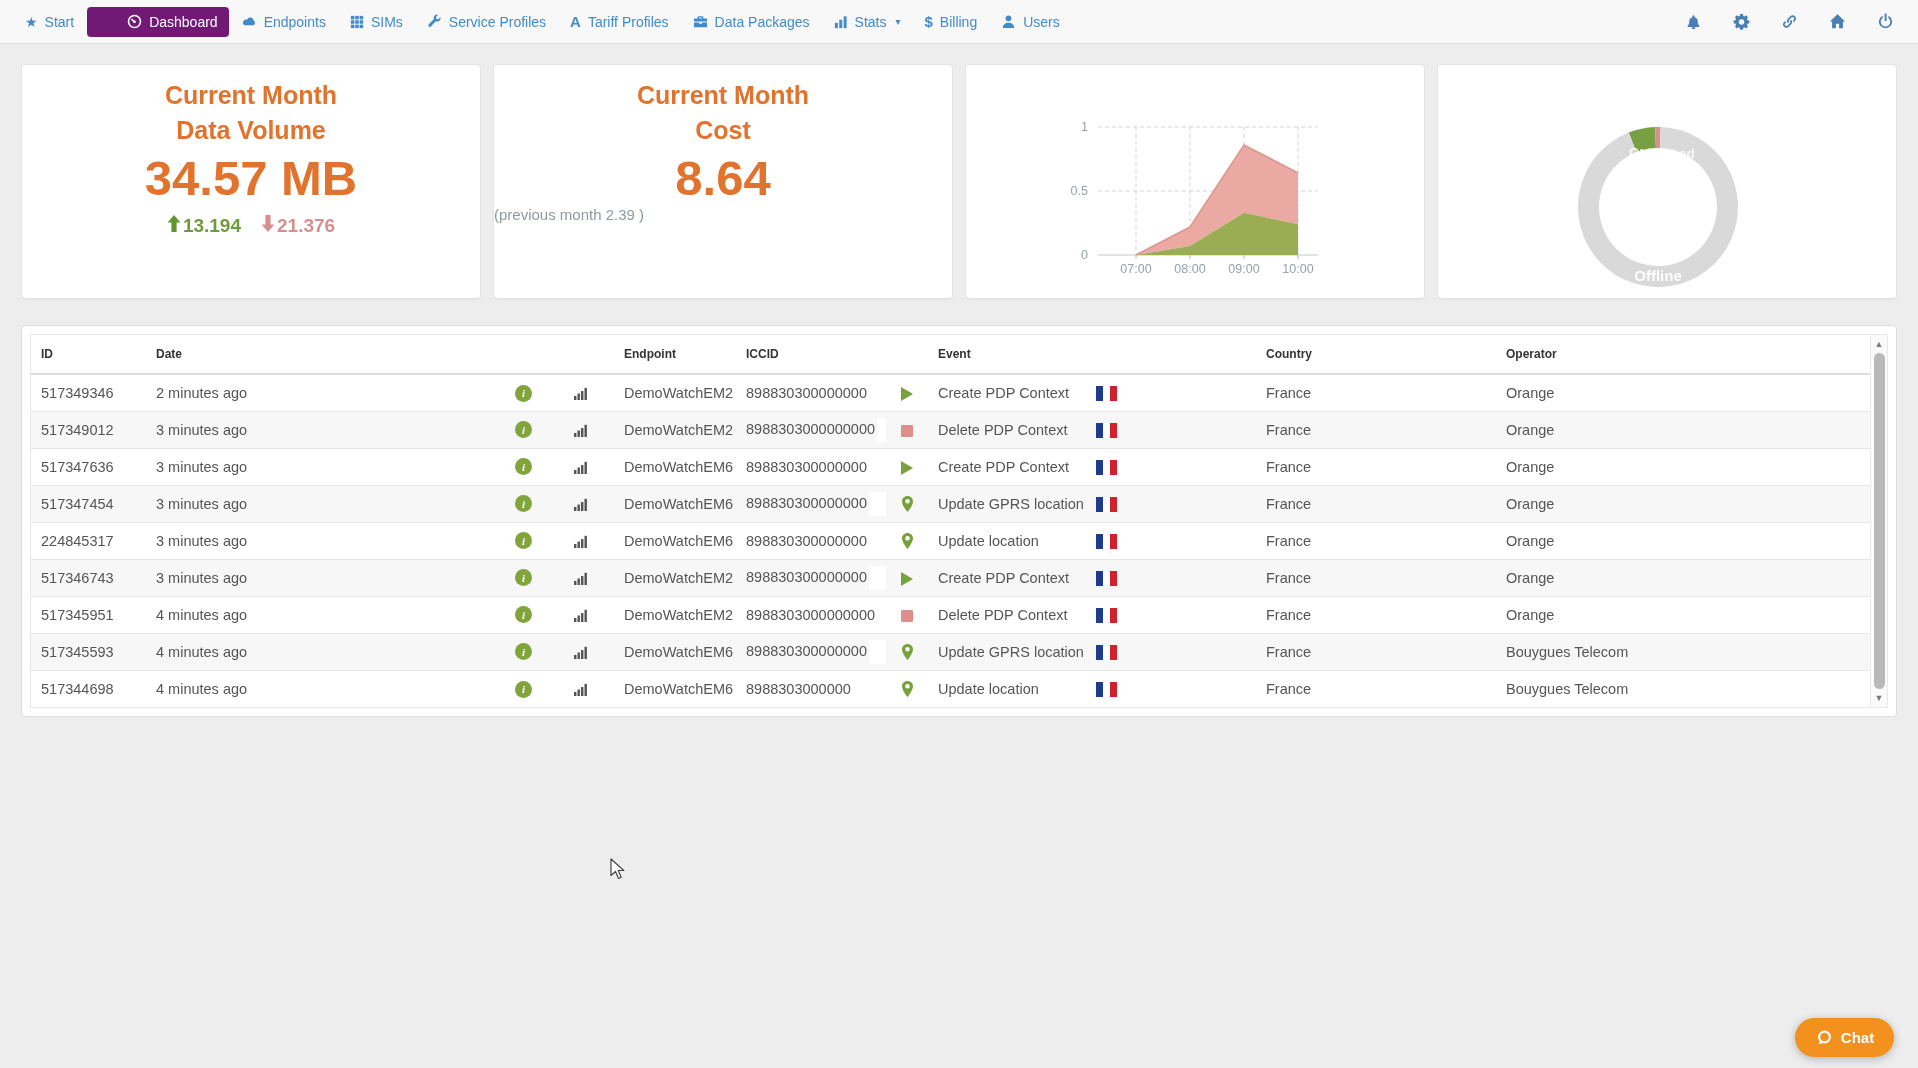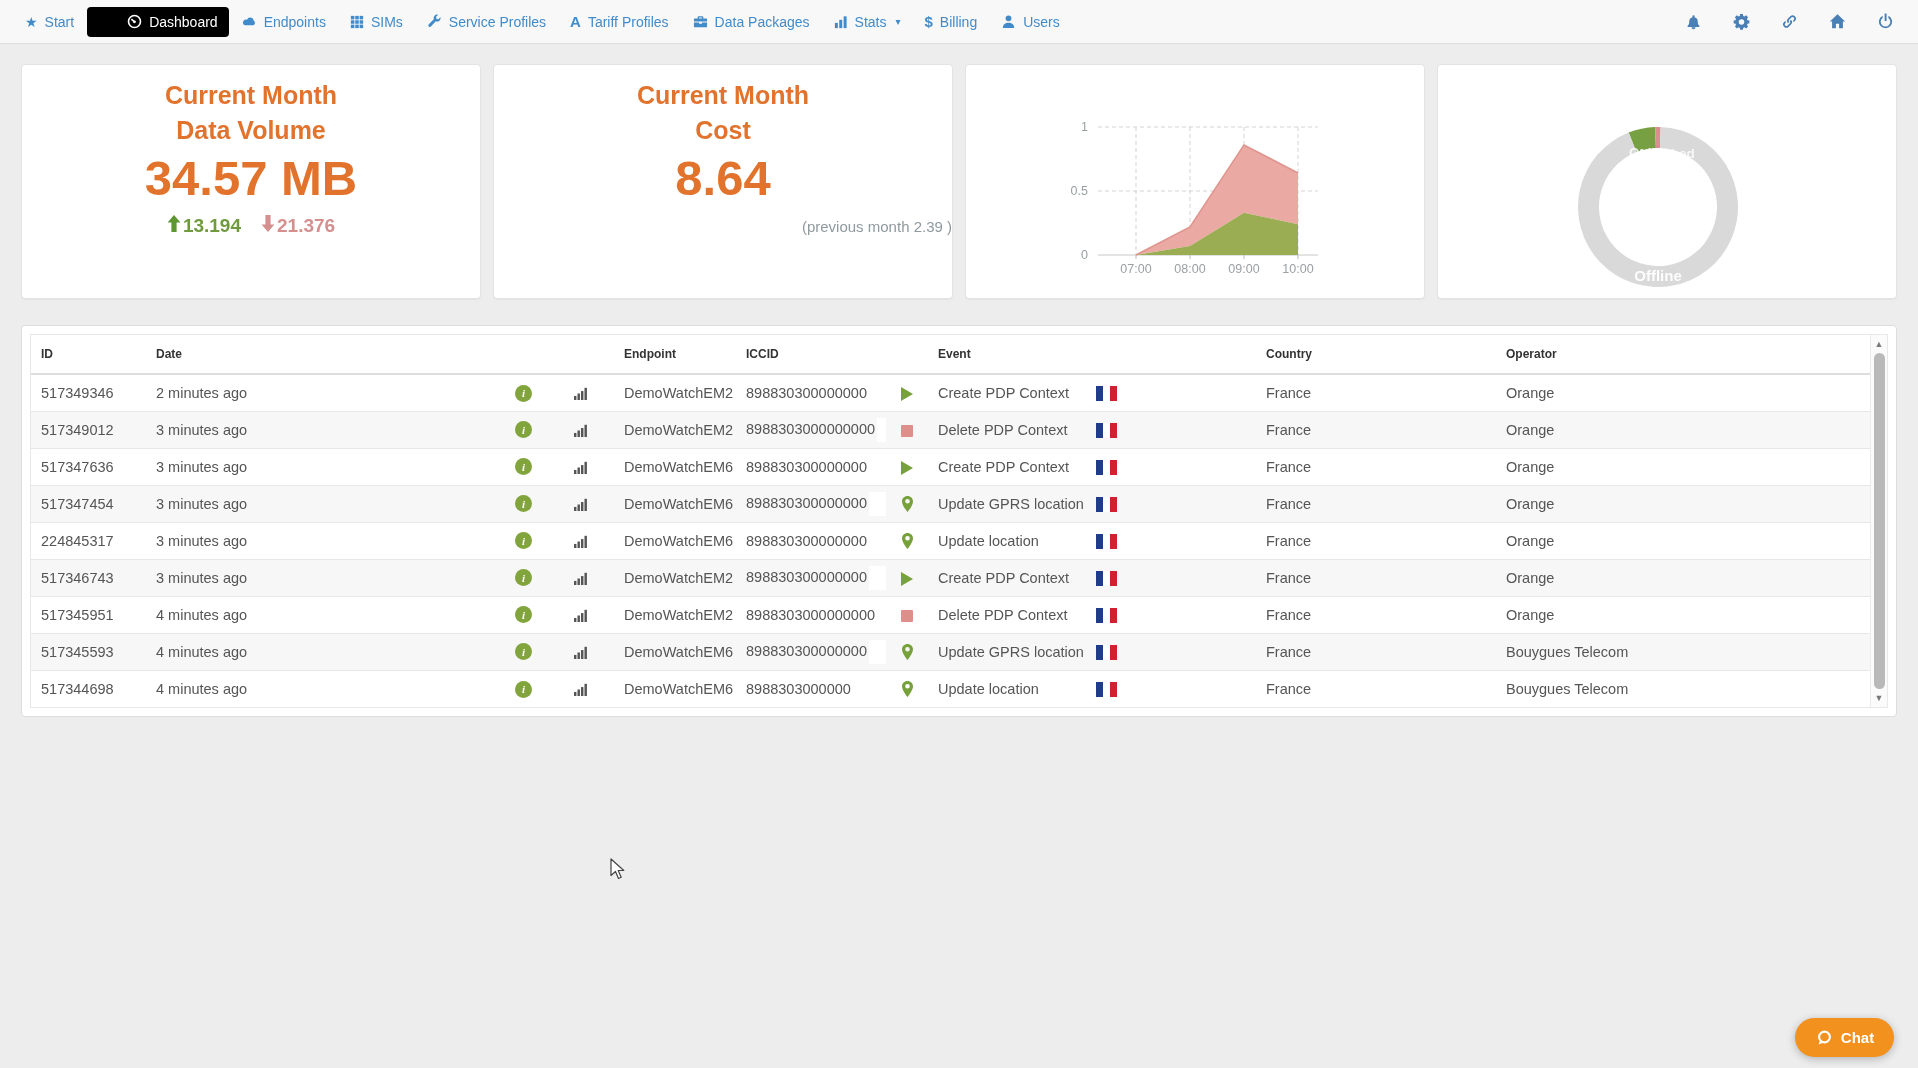--- a/index.html
+++ b/index.html
@@ -12,41 +12,41 @@
   .navbar {
     height:44px; background:#f8f8f8; border-bottom:1px solid #ddd;
     display:flex; align-items:center; padding:0 14px;
   }
   .nav-left { display:flex; align-items:center; gap:2px; }
   .nav-item {
     display:flex; align-items:center; gap:7px; padding:7px 11px;
     color:#428bca; font-size:14px; cursor:pointer; border-radius:4px; white-space:nowrap;
   }
   .nav-item .uicon { font-size:14px; line-height:1; }
-  .nav-item.active { background:#000000; color:#fff;padding-left:40px; }
+  .nav-item.active { background:#701a75; color:#fff;padding-left:40px; }
   .nav-item svg { display:block; }
   .caret { font-size:10px; margin-left:2px; }
   .nav-right { margin-left:auto; display:flex; align-items:center; gap:31px; padding-right:10px; }
   .nav-right > span { color:#4a7fb5; cursor:pointer; line-height:0; }
   
   .cards { display:flex; gap:12px; margin:20px 21px 26px; }
   .card {
     position:relative; flex:1; height:235px; background:#fff;
     border:1px solid #e3e3e3; border-radius:4px; box-shadow:0 1px 1px rgba(0,0,0,.04);
   }
   .card-title {
     margin-top:13px; text-align:center; color:#e2732d;
     font-size:25px; font-weight:bold; line-height:35px;
   }
   .card-value { margin-top:2px; text-align:center; color:#e2732d; font-size:49px; font-weight:bold; }
   .deltas { margin-top:9px; display:flex; justify-content:center; gap:20px; font-size:19px; font-weight:bold; }
   .delta { display:flex; align-items:center; gap:2px; }
   .delta.up { color:#6f9a3d; }
   .delta.down { color:#d58f8f; }
-  .card-note { margin-top:12px; text-align:right; color:#8f9a9e; font-size:15px; }
+  .card-note { text-align:left; color:#8f9a9e; font-size:15px; }
   .chart-svg { position:absolute; left:0; top:0; pointer-events:none; }
   
   .panel {
     margin:0 21px; background:#fff; border:1px solid #ddd; border-radius:4px; padding:8px;
   }
   .panel-inner { position:relative; border:1px solid #e8e8e8; padding-right:17px; background:#fff; }
   table { width:100%; border-collapse:collapse; table-layout:fixed; }
   th {
     text-align:left; font-size:12px; color:#333; font-weight:bold;
     padding:0 10px; height:39px; border-bottom:2px solid #ddd; background:#fff;

